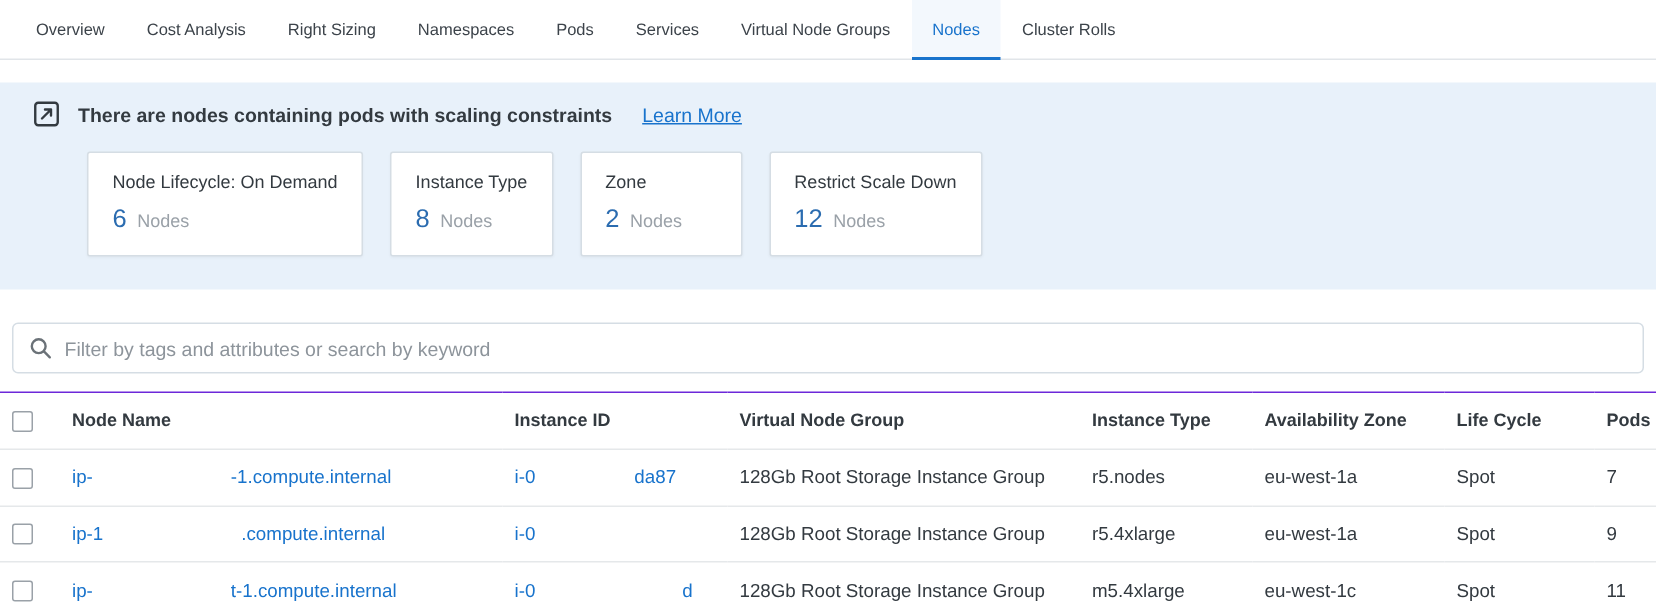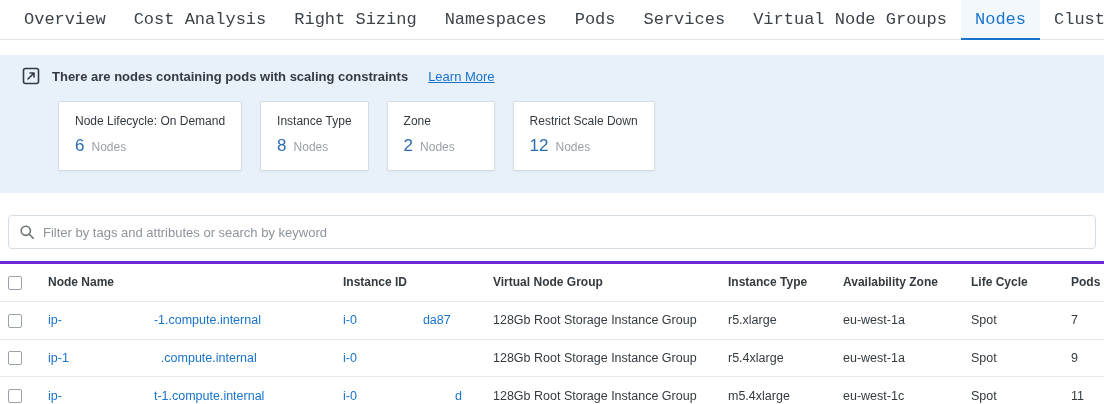--- a/index.html
+++ b/index.html
@@ -11,22 +11,22 @@
   }
 
   
   .tabbar {
     display: flex; align-items: stretch;
     height: 40px; border-bottom: 1px solid #e1e5e9;
     padding-left: 10px;
   }
   .tab {
     display: flex; align-items: center;
-    padding: 0 14px; font-size: 17px; color: #3c434a;
-    cursor: pointer; position: relative; white-space: nowrap; font-family: Liberation Mono, monospace;
+    padding: 0 14px; font-size: 11px; color: #3c434a;
+    cursor: pointer; position: relative; white-space: nowrap;
   }
   .tab.active { color: #1873cc; background: #f3f8fd; }
   .tab.active::after {
     content: ""; position: absolute; left: 0; right: 0; bottom: -1px;
     height: 2px; background: #1873cc;
   }
 
   
   .banner {
     margin-top: 15px; background: #e8f1fa; padding: 12px 22px 22px 22px;
@@ -65,21 +65,21 @@
   
   table.nodes {
     width: 100%; border-collapse: collapse; margin-top: 12px;
     font-size: 12.5px; table-layout: fixed;
   }
   .nodes th, .nodes td {
     text-align: left; padding: 11px 8px; border-bottom: 1px solid #e5e8ea;
     overflow: hidden; white-space: nowrap;
   }
   .nodes thead th {
-    border-top: 3px solid #6d28d9; font-weight: bold; color: #333a40;
+    border-top: 1px solid #6d28d9; font-weight: bold; color: #333a40;
     font-size: 12px;
   }
   .col-check { width: 40px; padding-left: 16px; }
   .col-name  { width: 295px; }
   .col-id    { width: 150px; }
   .col-vng   { width: 235px; }
   .col-type  { width: 115px; }
   .col-az    { width: 128px; }
   .col-lc    { width: 100px; }
   .col-pods  { width: 41px; }
@@ -180,21 +180,21 @@
   <tbody>
     <tr>
       <td class="col-check"><span class="checkbox"></span></td>
       <td class="col-name">
         <span class="link"><span>ip-</span><span class="redact-gap gap-name"></span><span>-1.compute.internal</span></span>
       </td>
       <td class="col-id">
         <span class="link"><span>i-0</span><span class="redact-gap gap-id"></span><span>da87</span></span>
       </td>
       <td class="col-vng">128Gb Root Storage Instance Group</td>
-      <td class="col-type">r5.xlarge</td>
+      <td class="col-type">r5.nodes</td>
       <td class="col-az">eu-west-1a</td>
       <td class="col-lc">Spot</td>
       <td class="col-pods">7</td>
     </tr>
     <tr>
       <td class="col-check"><span class="checkbox"></span></td>
       <td class="col-name">
         <span class="link"><span>ip-1</span><span class="redact-gap gap-name"></span><span>.compute.internal</span></span>
       </td>
       <td class="col-id">

